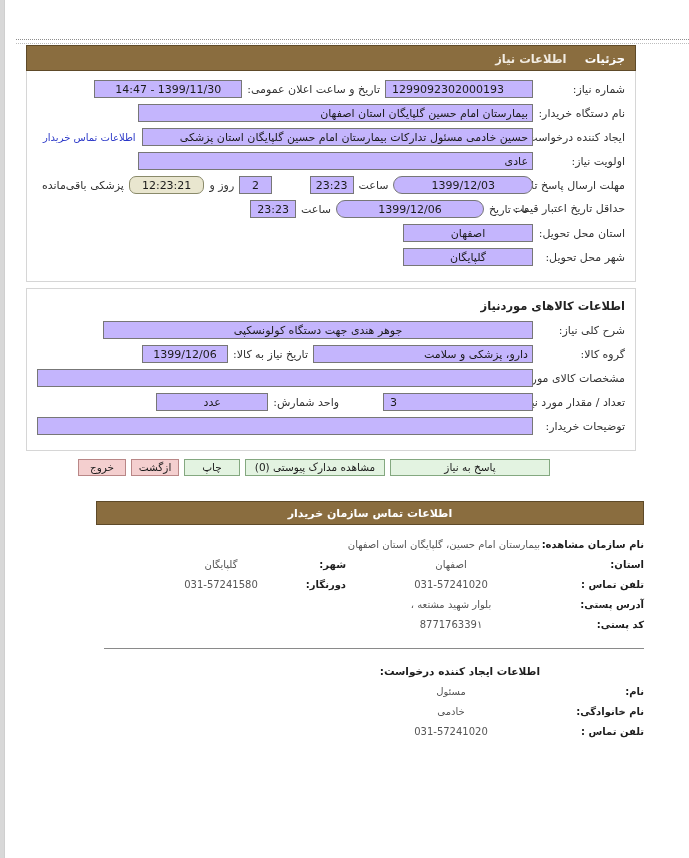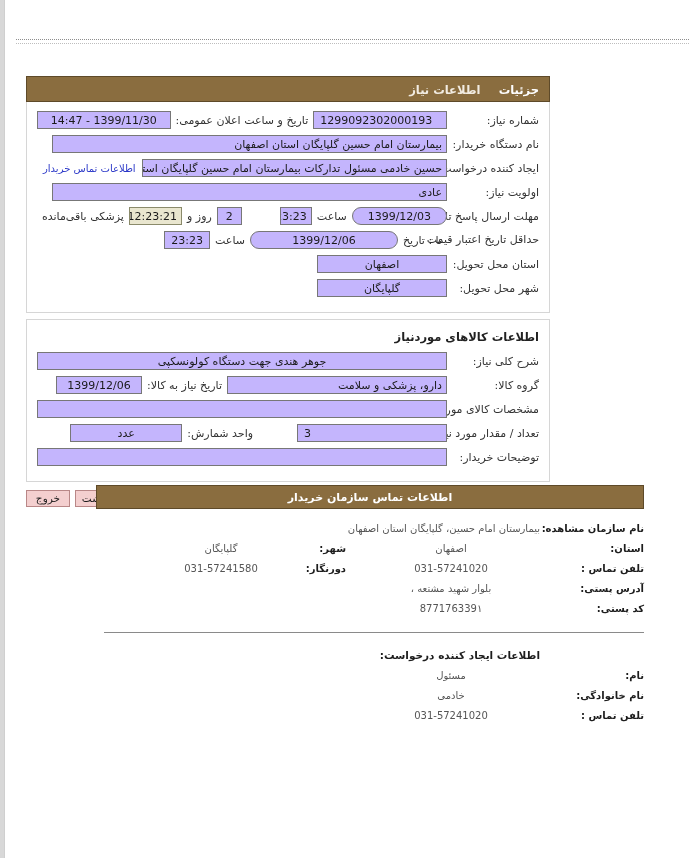--- a/index.html
+++ b/index.html
@@ -32,22 +32,22 @@
     border-top: 1px dotted #8d8d8d;
   }
   .top-dotted-rule.second {
     top: 43px;
     border-top: 1px dotted #bdbdbd;
   }
 
   .sheet {
     position: absolute;
     left: 26px;
-    top: 76px;
-    width: 524px;
+    top: 45px;
+    width: 610px;
   }
 
   
   .bar {
     background: #8a6d3f;
     border: 1px solid #5e4a29;
     height: 26px;
     line-height: 26px;
     color: #ffffff;
     font-weight: bold;
@@ -131,21 +131,21 @@
   }
 
   
   .w-need      { width: 148px; }
   .w-date-ann  { width: 148px; }
   .w-wider     { width: 395px; }
   .w-date      { width: 148px; border-radius: 9px; }
   .w-time      { width: 46px; }
   .w-prov      { width: 130px; }
   .w-days      { width: 34px; }
-  .w-timer     { width: 80px; }
+  .w-timer     { width: 80px; border-radius: 7px; }
   .w-desc      { width: 430px; }
   .w-group     { width: 220px; }
   .w-needdate  { width: 86px; }
   .w-spec      { width: 530px; }
   .w-qty       { width: 150px; }
   .w-unit      { width: 112px; }
   .w-note      { width: 530px; }
 
   .sec-title {
     font-weight: bold;
@@ -176,27 +176,27 @@
     cursor: pointer;
     color: #1c1c1c;
     white-space: nowrap;
   }
   .btn.green { background: #e3f3e1; border-color: #84a880; }
   .btn.red   { background: #f4cfcf; border-color: #b98787; }
   .btn.b-answer { width: 160px; }
   .btn.b-docs   { width: 140px; }
   .btn.b-print  { width: 56px; }
   .btn.b-back   { width: 48px; }
-  .btn.b-exit   { width: 48px; font-family: Liberation Serif, serif; }
+  .btn.b-exit   { width: 48px; }
 
   
   .contact-wrap {
     position: absolute;
     left: 96px;
-    top: 485px;
+    top: 501px;
     width: 548px;
   }
   .contact-bar {
     background: #8a6d3f;
     border: 1px solid #5e4a29;
     height: 24px;
     line-height: 24px;
     color: #fff;
     font-weight: bold;
     font-size: 11px;

